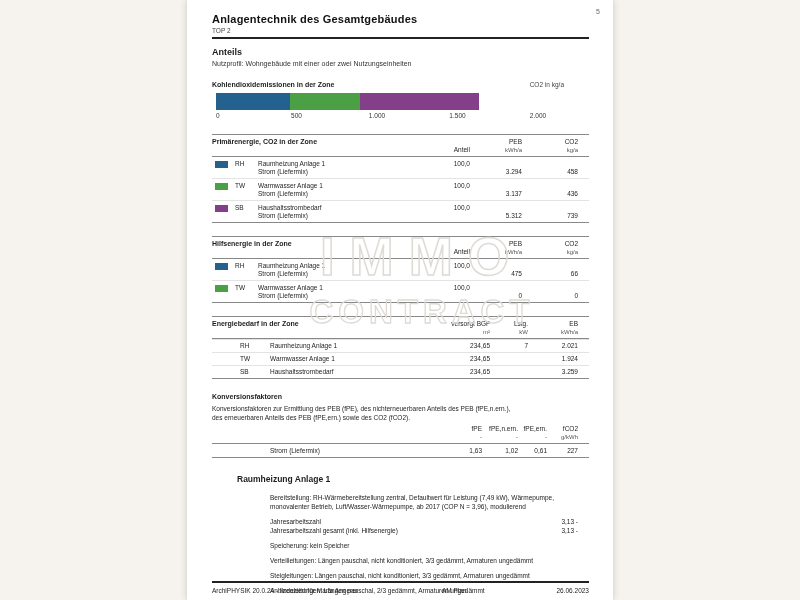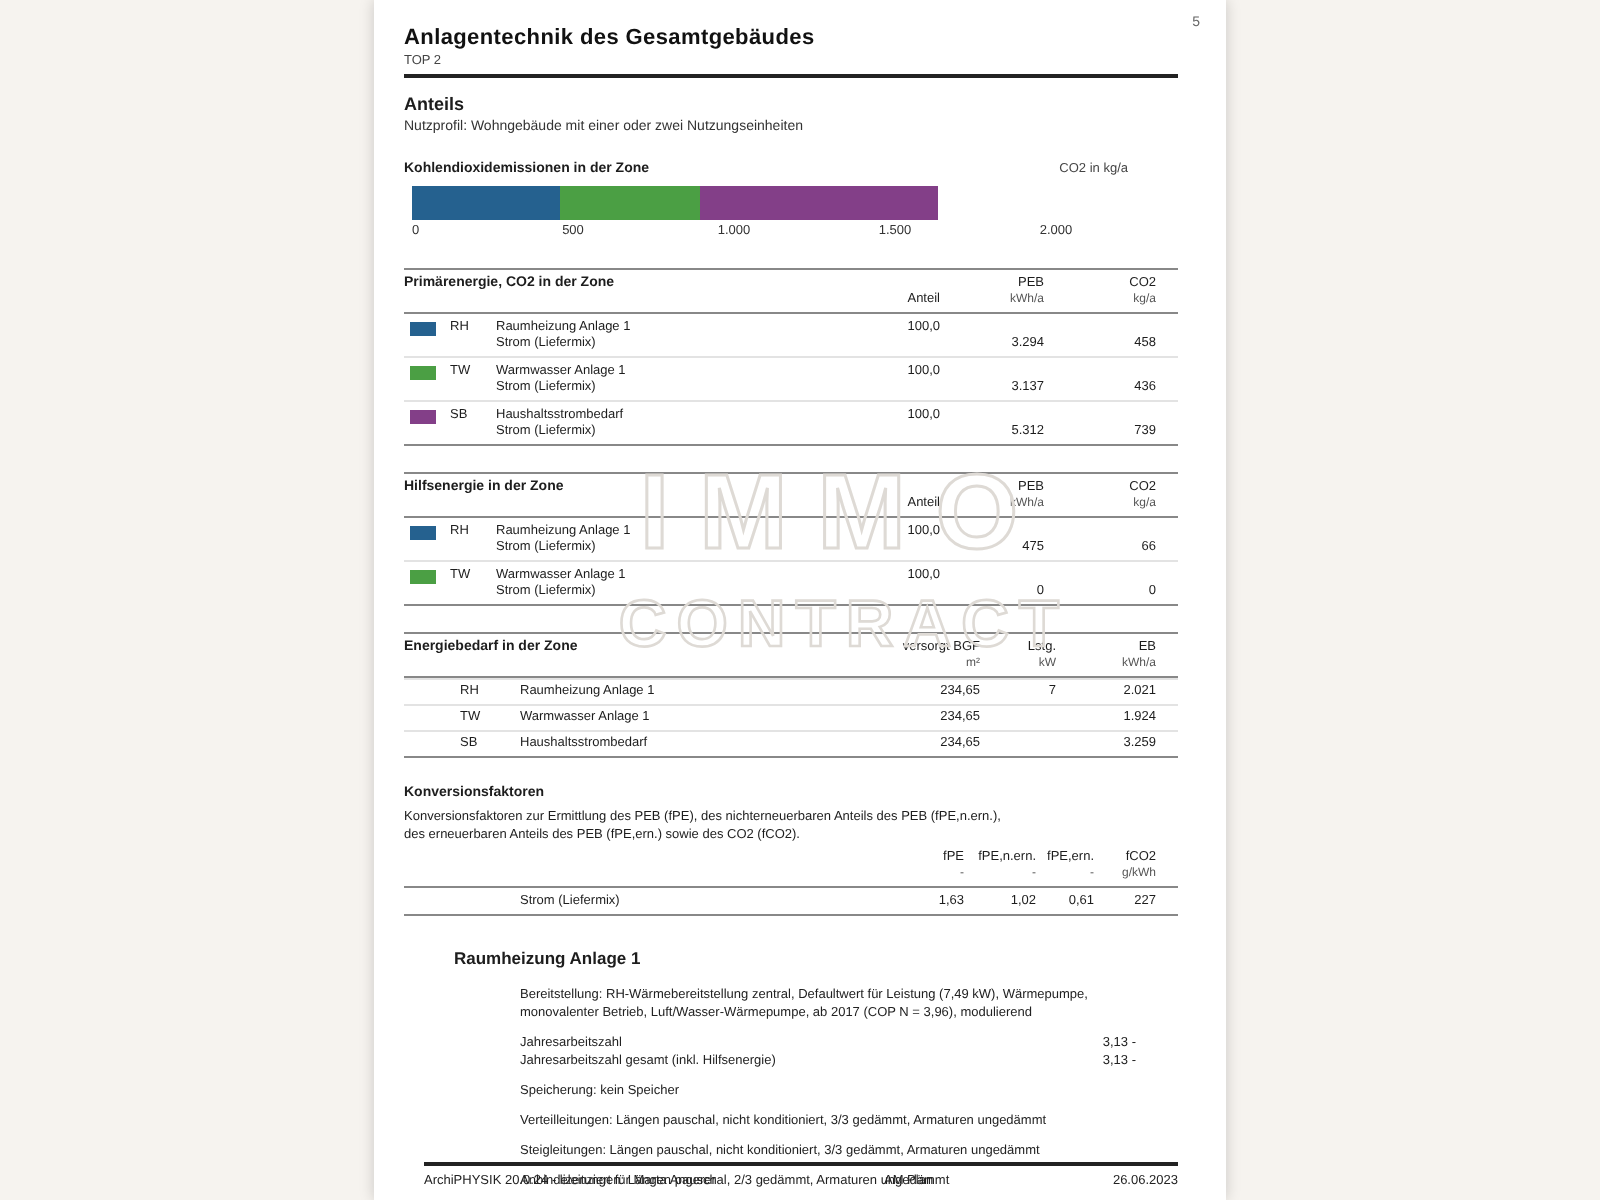--- a/index.html
+++ b/index.html
@@ -1,20 +1,20 @@
 <!DOCTYPE html>
 <html><head>
 <meta charset="utf-8">
 <style>
   * { margin:0; padding:0; box-sizing:border-box; }
   html,body { width:800px; height:600px; overflow:hidden; }
   body { background:#f6f3ef; font-family:"Liberation Sans","DejaVu Sans",sans-serif; color:#1d1d1d; }
   .page { position:relative; width:426px; height:600px; margin:0 auto; background:#fff;
           box-shadow:0 0 7px rgba(0,0,0,.18); }
-  .content { position:relative; padding:0 24px 0 15px; height:100%; }
+  .content { position:relative; padding:0 24px 0 25px; height:100%; }
 
   .pageno { position:absolute; top:8px; right:13px; font-size:7px; color:#666; }
 
   .title-block { padding-top:13px; }
   .doc-title { font-size:11px; font-weight:bold; color:#111; letter-spacing:.2px; }
   .doc-sub { font-size:6.5px; color:#444; margin-top:2px; }
   .rule-thick { border-bottom:2px solid #222; margin-top:3px; }
 
   .zone-name { font-size:9px; font-weight:bold; margin-top:8px; }
   .zone-profile { font-size:7px; color:#333; margin-top:3px; }

